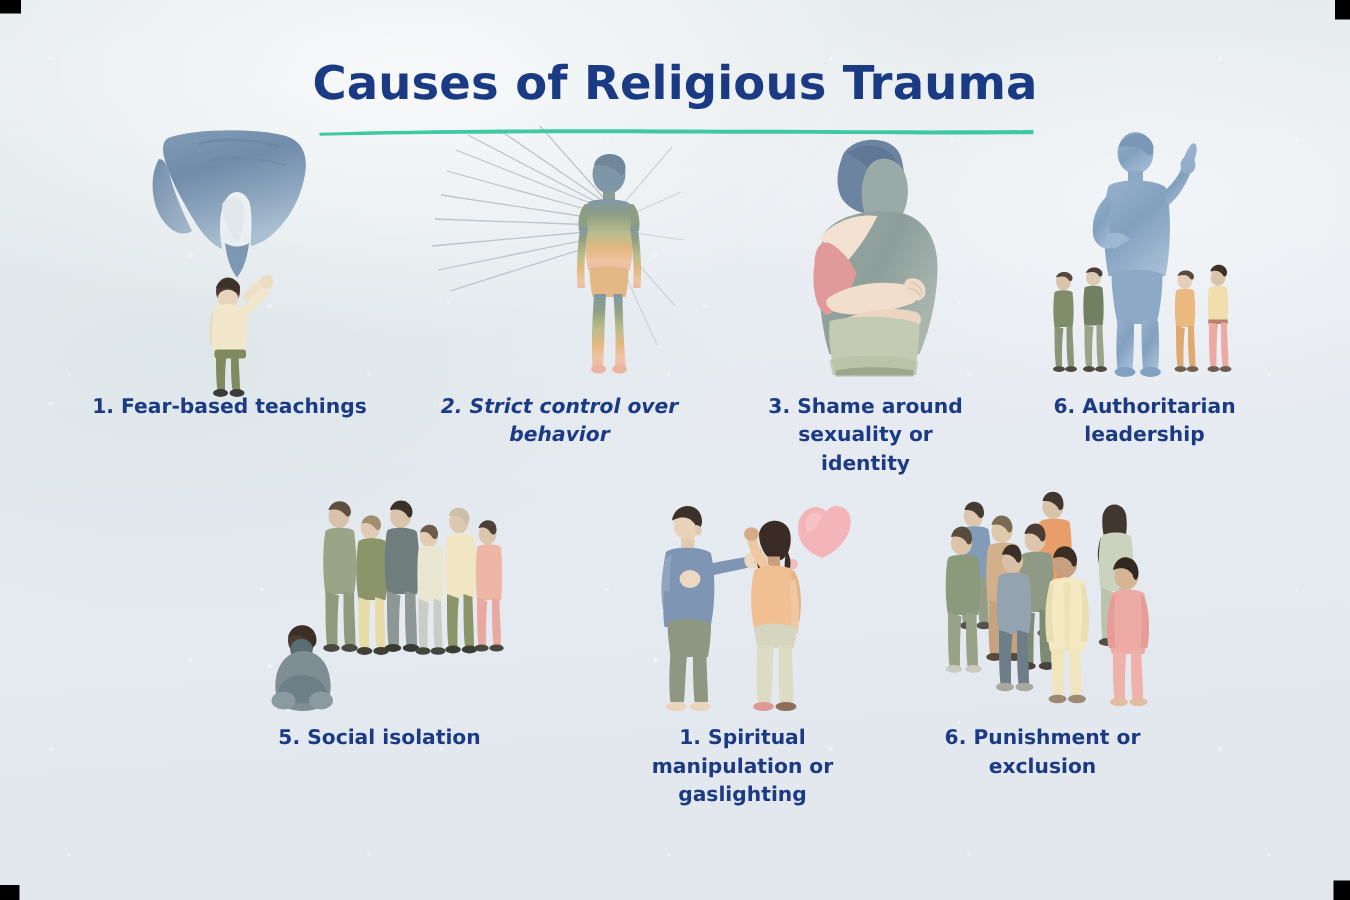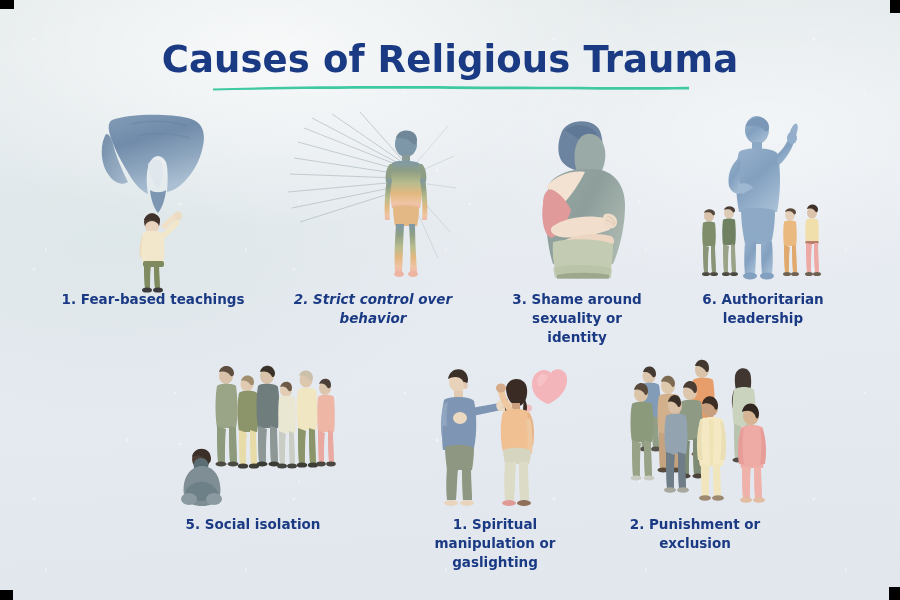--- a/index.html
+++ b/index.html
@@ -32,31 +32,31 @@
   
   .notch{position:absolute;background:#000;z-index:40;}
   .notch.tl{left:0;top:0;width:14px;height:9px;}
   .notch.tr{right:0;top:0;width:10px;height:13px;}
   .notch.bl{left:0;bottom:0;width:13px;height:10px;}
   .notch.br{right:0;bottom:0;width:11px;height:13px;}
 
   
   #title-block{position:absolute;left:0;top:38px;width:900px;text-align:center;z-index:10;}
   #page-title{
-    margin:0;font-size:37px;font-weight:700;letter-spacing:.1px;
+    margin:0;font-size:31px;font-weight:700;letter-spacing:.1px;
     color:#1b3a84;font-family:"DejaVu Sans","Liberation Sans",sans-serif;
   }
   #title-underline{
     position:absolute;left:211px;top:84px;width:480px;height:7px;z-index:9;
   }
 
   
   .row{position:absolute;left:0;width:900px;}
-  #row-top{top:112px;height:235px;}
-  #row-bottom{top:356px;height:225px;}
+  #row-top{top:84px;height:235px;}
+  #row-bottom{top:324px;height:225px;}
   .cell{position:absolute;text-align:center;}
   .art{position:relative;margin:0 auto;}
   .caption{
     color:#1b3a84;font-size:13.5px;font-weight:700;line-height:1.42;
     font-family:"DejaVu Sans","Liberation Sans",sans-serif;
     white-space:pre-line;
   }
   svg{display:block;overflow:visible;}
 </style>
 </head>
@@ -558,21 +558,21 @@
             <path d="M131,72 C134,68 150,68 153,72 C155,84 155,100 153,112 L131,112 C129,100 129,80 131,72 Z" fill="#eeaaa4"></path>
             <path d="M131,74 C128,82 127,96 129,108 L134,108 C132,96 132,82 134,72 Z" fill="#e79d97"></path>
             <path d="M153,74 C156,82 157,96 155,108 L150,108 C152,96 152,82 150,72 Z" fill="#e79d97"></path>
             <path d="M132,110 C132,122 132,134 133,142 L140,142 C140,130 140,118 141,111 Z" fill="#efb2ab"></path>
             <path d="M144,110 C144,122 144,133 145,142 L152,142 C152,130 151,118 151,110 Z" fill="#efb2ab"></path>
             <ellipse cx="136" cy="144" rx="6" ry="2.8" fill="#e2bda2"></ellipse>
             <ellipse cx="149" cy="144" rx="6" ry="2.8" fill="#e2bda2"></ellipse>
           </g>
         </svg>
       </div>
-      <div class="caption" style="margin-top:4px;">2. Punishment or
+      <div class="caption" style="margin-top:4px;">6. Punishment or
 exclusion</div>
     </div>
   </div>
 
   <div class="notch tl"></div>
   <div class="notch tr"></div>
   <div class="notch bl"></div>
   <div class="notch br"></div>
 </div>
 

